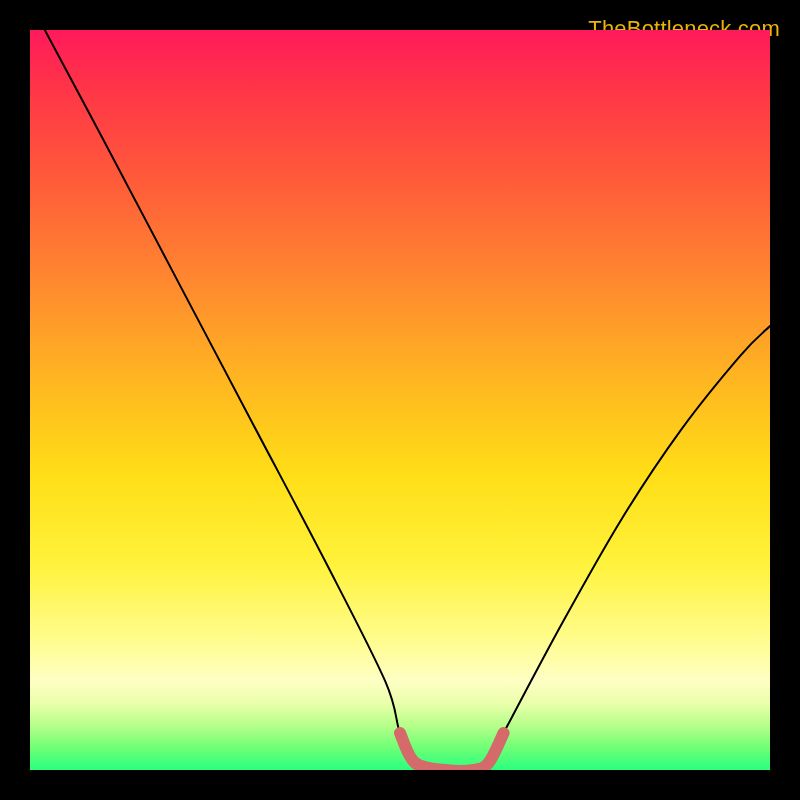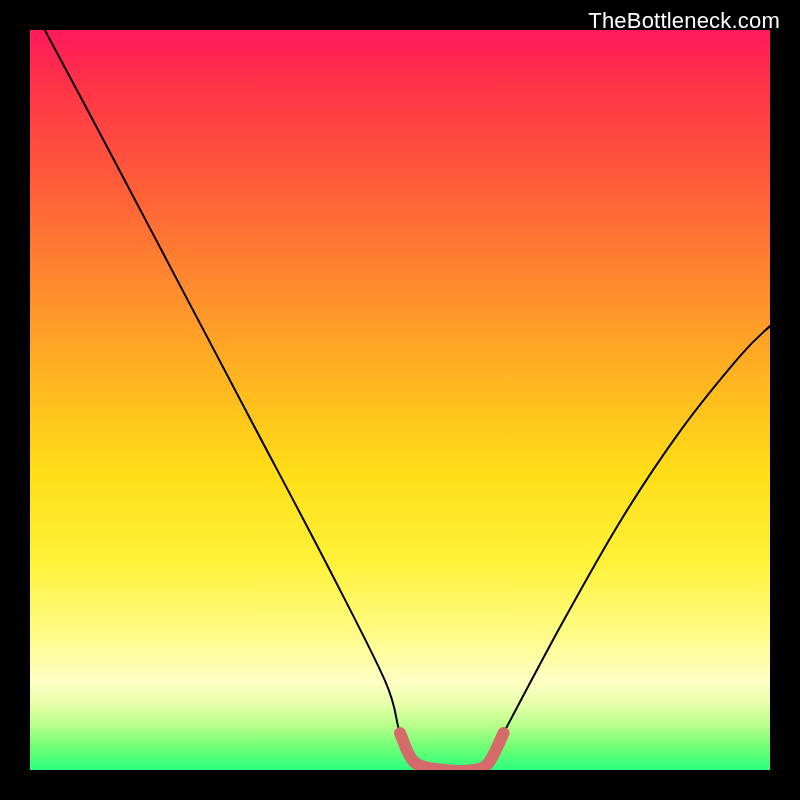--- a/index.html
+++ b/index.html
@@ -43,25 +43,25 @@
   }
   .curve-svg {
     position: absolute;
     left: 0;
     top: 0;
     width: 100%;
     height: 100%;
   }
   .watermark {
     position: absolute;
-    top: 8px;
+    top: 16px;
     right: 20px;
     font-family: Arial, Helvetica, sans-serif;
     font-size: 22px;
-    color: #ffffff;
+    color: #eab308;
     letter-spacing: 0.2px;
   }
 </style>
 </head>
 <body>
 
 <div class="watermark">TheBottleneck.com</div>
 
 <div class="plot-area">
   <div class="gradient-bg"></div>

